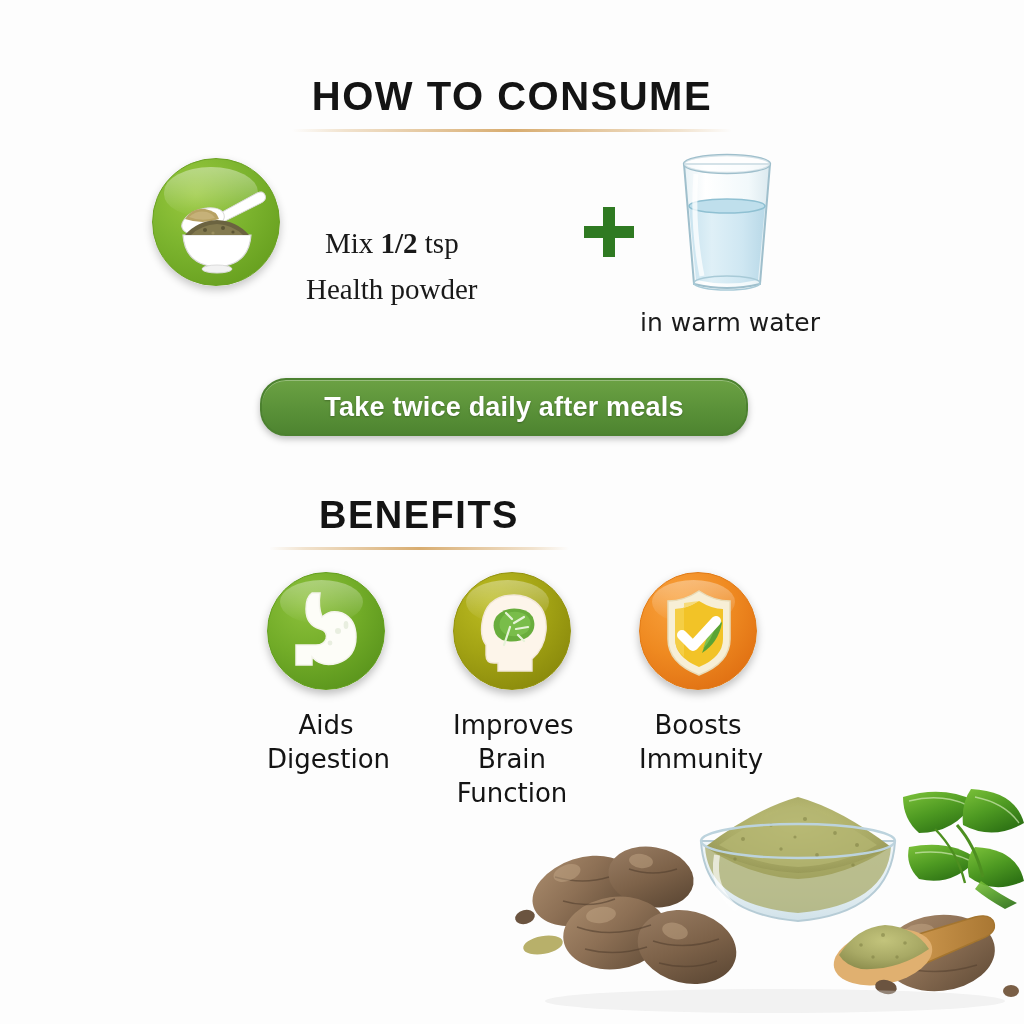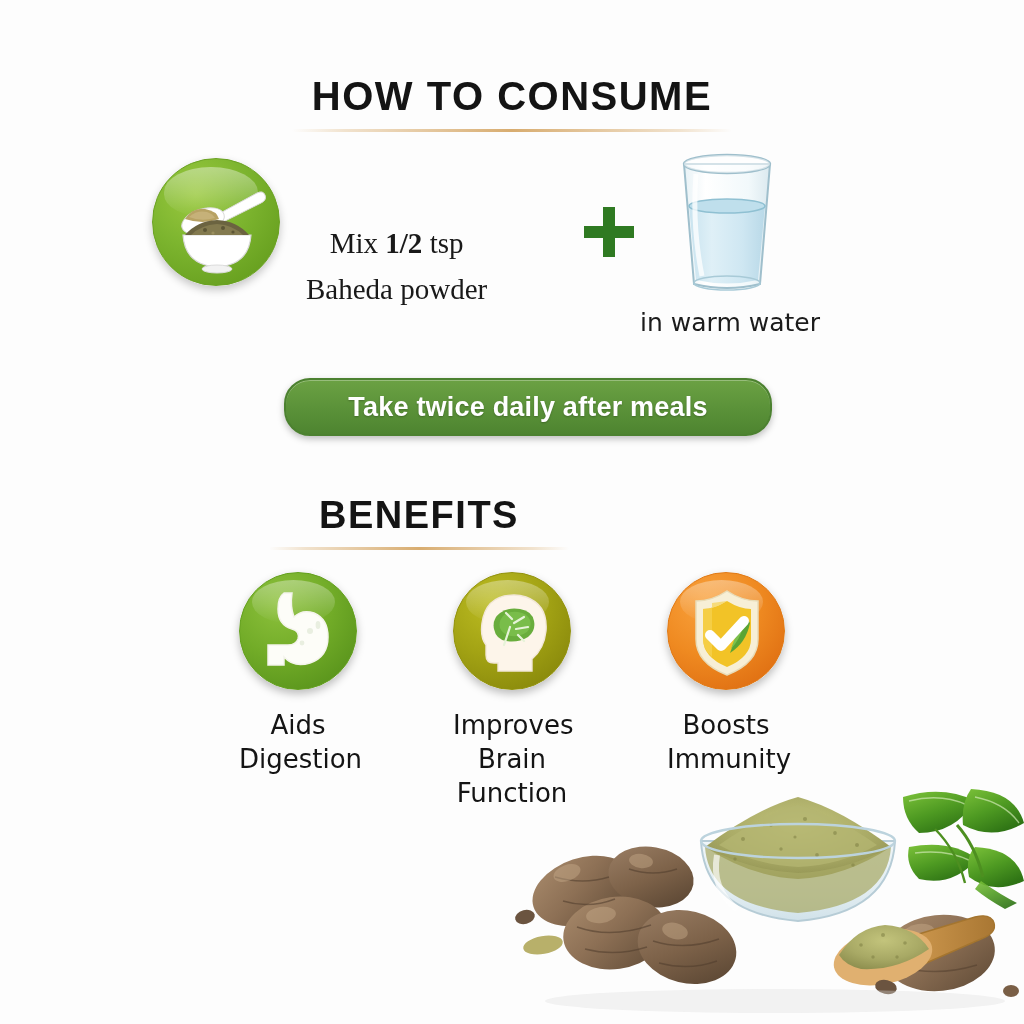--- a/index.html
+++ b/index.html
@@ -75,41 +75,41 @@
 
   #glass-wrap { position:absolute; left:672px; top:-8px; width:110px; height:148px; }
 
   #warm-water-label {
     position:absolute; left:560px; top:150px; width:340px;
     text-align:center; font-size:25px; color:#1b1b1b;
   }
 
   
   #pill-button {
-    position:absolute; left:284px; top:378px;
+    position:absolute; left:260px; top:378px;
     width:488px; height:58px;
     border-radius:26px;
     background:linear-gradient(to bottom, #6ba143 0%, #5b9239 52%, #4e8430 100%);
     border:2px solid #4c8130;
     box-shadow:0 3px 7px rgba(0,0,0,.25), inset 0 1px 0 rgba(255,255,255,.30);
     display:flex; align-items:center; justify-content:center;text-align:right;
   }
   #pill-label {
     font-family:"Liberation Sans", sans-serif;
     font-weight:700; font-size:27px; color:#ffffff;
     letter-spacing:.2px;
     text-shadow:0 1px 2px rgba(0,0,0,.25);
   }
 
   
   #benefits-section { position:absolute; top:494px; left:0; width:838px; }
 
   #benefits-grid {
     position:absolute; top:572px; left:0; width:1024px;
-    display:flex; justify-content:center; gap:96px;
+    display:flex; justify-content:center; gap:68px;
   }
   .benefit-item { width:118px; text-align:center; }
   .benefit-badge {
     width:118px; height:118px; border-radius:50%;
     position:relative; margin:0 auto;
     box-shadow:0 4px 9px rgba(0,0,0,.25);
   }
   .benefit-badge .gloss {
     position:absolute; left:10%; top:6%; width:72%; height:38%;
     background:linear-gradient(to bottom, rgba(255,255,255,.35), rgba(255,255,255,0));
@@ -157,21 +157,21 @@
         <circle cx="70" cy="69" r="2" fill="#5d5636"></circle>
         <circle cx="80" cy="73" r="1.6" fill="#5d5636"></circle>
         <circle cx="60" cy="74" r="1.6" fill="#9a8f5e"></circle>
       </svg>
     </div>
 
     <div class="instruction-text">
       <div>
         <span>Mix </span><b>1/2</b><span> tsp</span>
       </div>
-      <div>Baheda powder</div>
+      <div>Health powder</div>
     </div>
 
     <div id="plus-sign">
       <svg width="56" height="56" viewBox="0 0 56 56">
         <rect x="22" y="3" width="12" height="50" fill="#2f7a22"></rect>
         <rect x="3" y="22" width="50" height="12" fill="#2f7a22"></rect>
       </svg>
     </div>
 
     <div id="glass-wrap">

